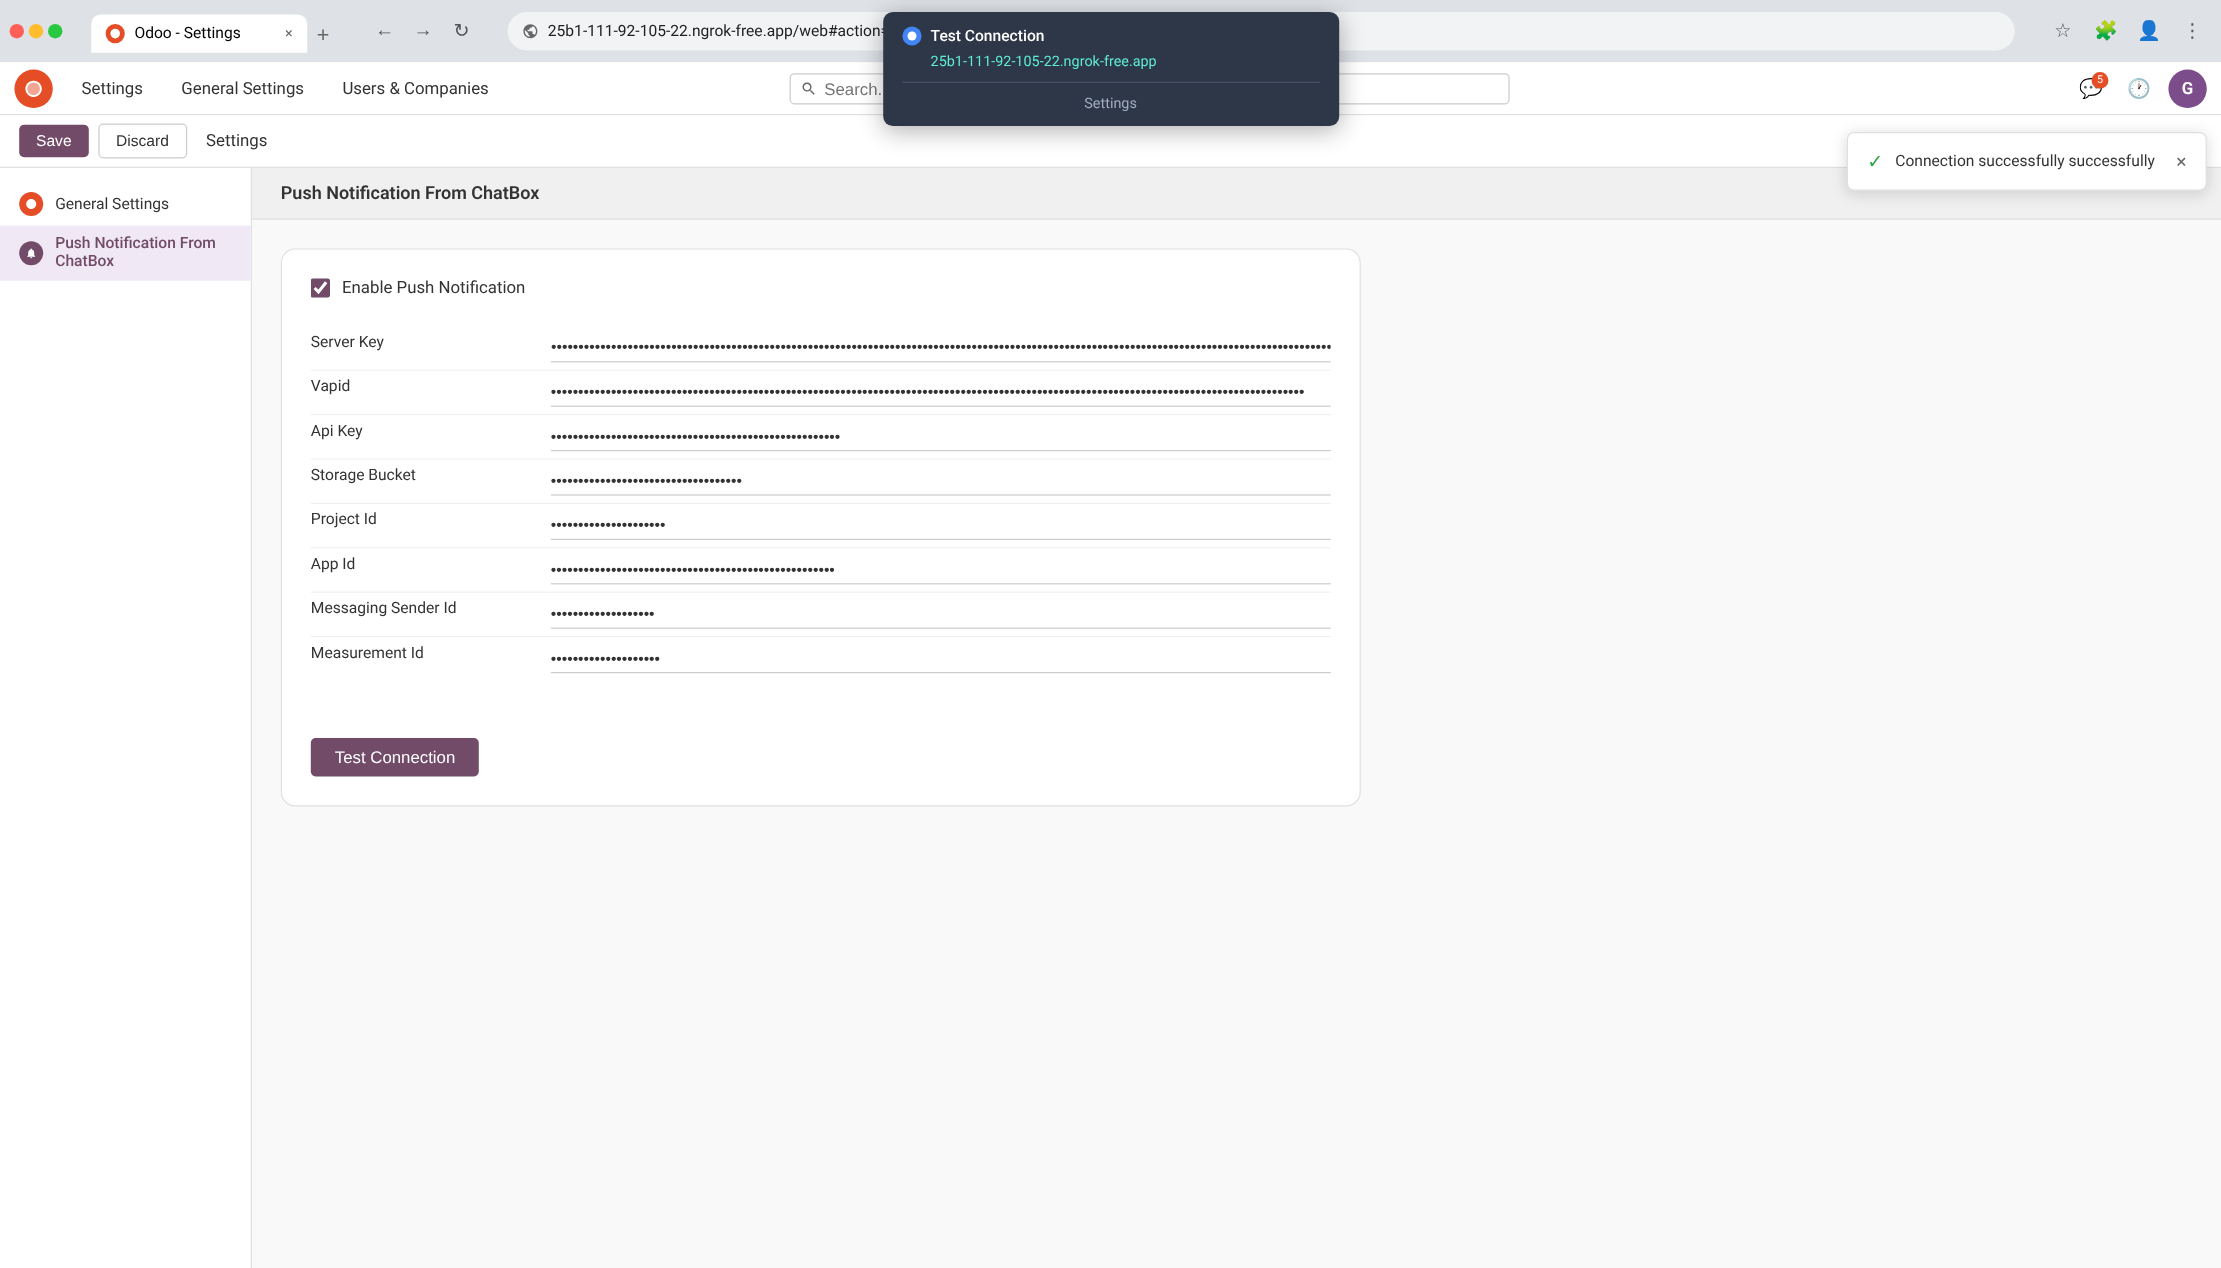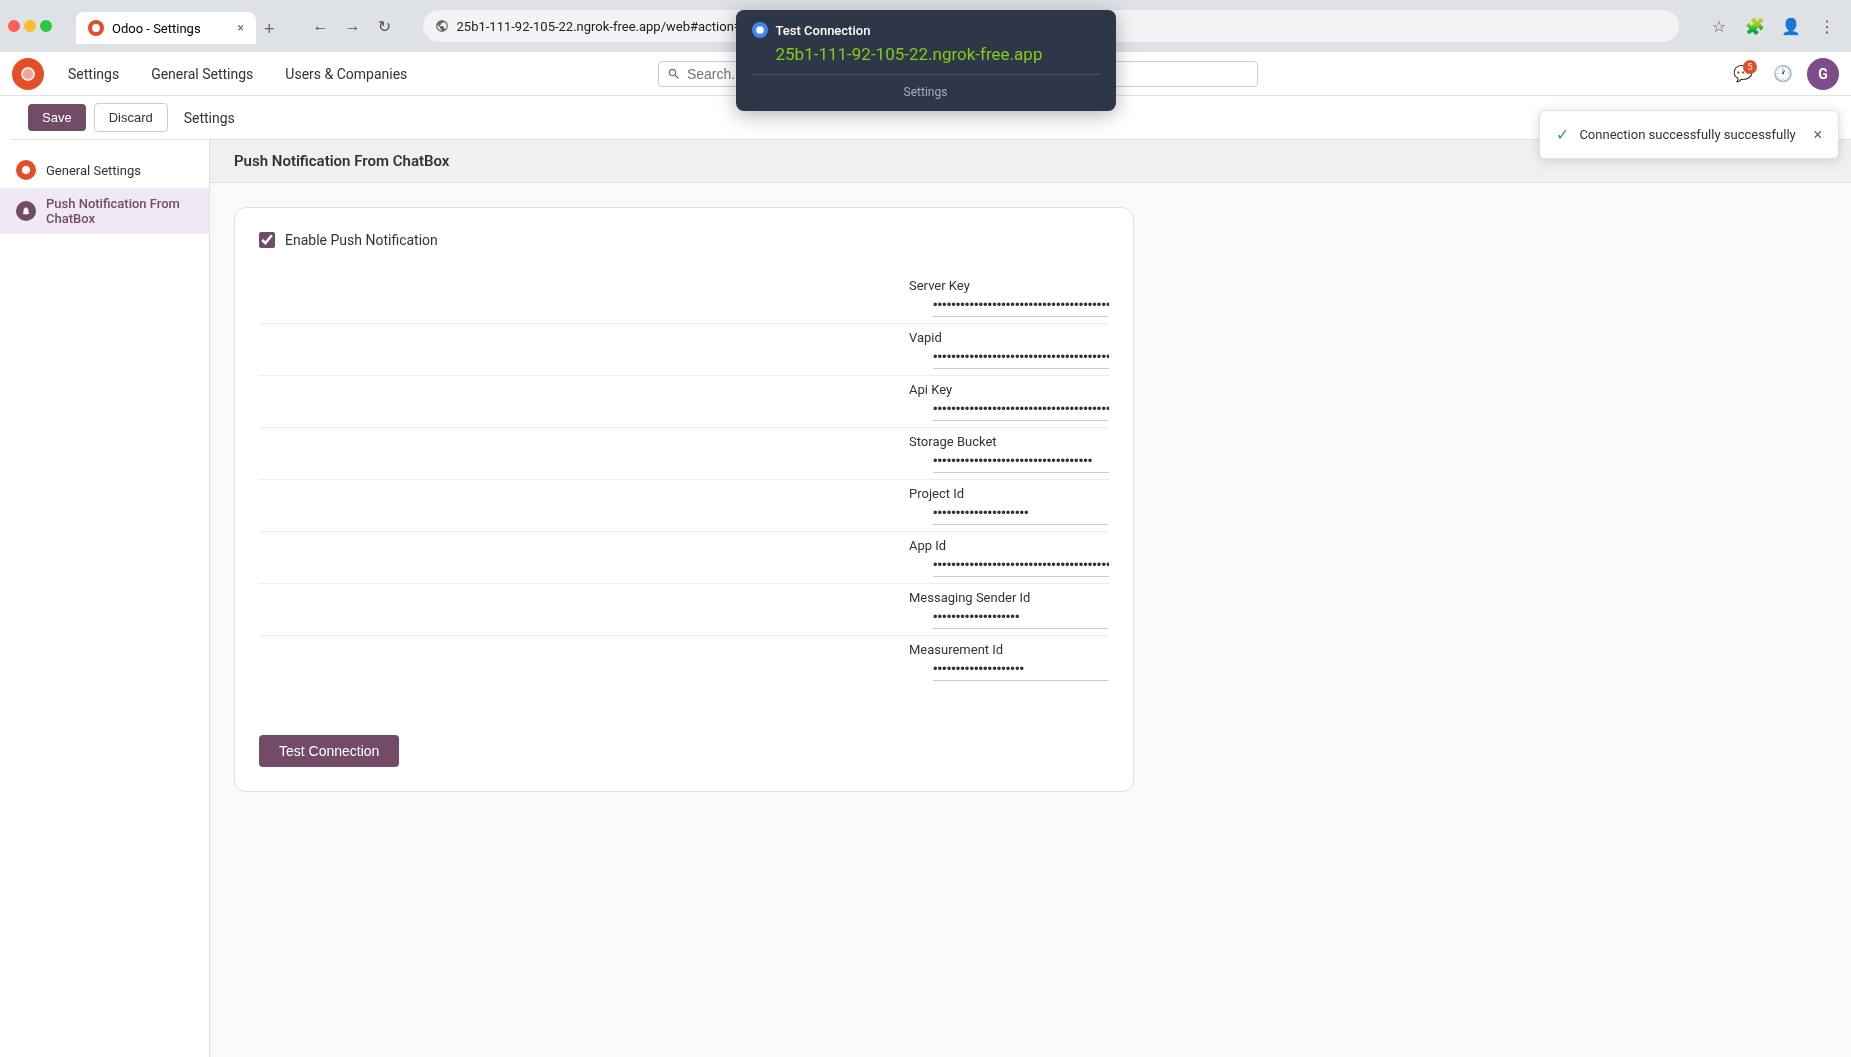--- a/index.html
+++ b/index.html
@@ -30,21 +30,21 @@
     .menu-item { font-size: 14px; color: #333; cursor: pointer; padding: 4px 8px; border-radius: 4px; }
     .top-menu-search { flex: 1; max-width: 600px; margin: 0 auto; }
     .search-bar { display: flex; align-items: center; border: 1px solid #ccc; border-radius: 4px; padding: 4px 8px; gap: 6px; }
     .search-bar input { border: none; outline: none; font-size: 14px; flex: 1; background: transparent; }
     .top-menu-right { display: flex; align-items: center; gap: 8px; margin-left: auto; }
     .top-menu-icon { width: 32px; height: 32px; border-radius: 50%; display: flex; align-items: center; justify-content: center; cursor: pointer; color: #666; font-size: 16px; position: relative; }
     .badge { position: absolute; top: 2px; right: 2px; background: #e44d26; color: white; border-radius: 50%; width: 14px; height: 14px; font-size: 9px; display: flex; align-items: center; justify-content: center; }
     .user-avatar { width: 32px; height: 32px; border-radius: 50%; background: #7c4d8a; display: flex; align-items: center; justify-content: center; color: white; font-size: 14px; font-weight: bold; cursor: pointer; }
 
     
-    .action-bar { height: 44px; background: #fff; border-bottom: 1px solid #e0e0e0; display: flex; align-items: center; padding: 0 16px; gap: 8px; margin-left: 12px; }
+    .action-bar { height: 44px; background: #fff; border-bottom: 1px solid #e0e0e0; display: flex; align-items: center; padding: 0 16px; gap: 8px; }
     .btn-save { background: #714B67; color: white; border: none; border-radius: 4px; padding: 6px 14px; font-size: 13px; cursor: pointer; font-weight: 500; }
     .btn-discard { background: transparent; color: #333; border: 1px solid #ccc; border-radius: 4px; padding: 6px 14px; font-size: 13px; cursor: pointer; }
     .action-bar-title { font-size: 14px; color: #333; margin-left: 8px; }
 
     
     .main-content { display: flex; flex: 1; overflow: hidden; }
 
     
     .sidebar { width: 210px; background: #fff; border-right: 1px solid #e0e0e0; padding: 12px 0; flex-shrink: 0; overflow-y: auto; }
     .sidebar-item { display: flex; align-items: center; gap: 10px; padding: 8px 16px; cursor: pointer; color: #333; font-size: 13px; border-radius: 0; }
@@ -60,40 +60,40 @@
     .content-body { padding: 24px; }
 
     
     .form-section { background: #fff; border: 1px solid #e0e0e0; border-radius: 12px; padding: 24px; max-width: 900px; }
     .enable-notification { display: flex; align-items: center; gap: 10px; margin-bottom: 24px; }
     .enable-notification input[type="checkbox"] { width: 16px; height: 16px; accent-color: #714B67; cursor: pointer; }
     .enable-notification label { font-size: 14px; color: #333; cursor: pointer; }
 
     
     .form-fields { display: flex; flex-direction: column; gap: 0; }
-    .form-row { display: flex; align-items: flex-end; padding: 6px 0; border-bottom: 1px solid #f0f0f0; flex-direction: column; }
+    .form-row { display: flex; align-items: flex-start; padding: 6px 0; border-bottom: 1px solid #f0f0f0; }
     .form-row:last-child { border-bottom: none; }
     .form-label { width: 200px; font-size: 13px; color: #333; flex-shrink: 0; padding-right: 16px; }
     .form-input { flex: 1; border: none; border-bottom: 1px solid #ccc; outline: none; font-size: 13px; padding: 4px 0; background: transparent; color: #333; }
 
     
     .test-connection-btn { background: #714B67; color: white; border: none; border-radius: 4px; padding: 8px 20px; font-size: 14px; cursor: pointer; margin-top: 24px; }
 
     
     .success-notification { position: fixed; top: 110px; right: 12px; background: white; border: 1px solid #e0e0e0; border-radius: 6px; box-shadow: 0 2px 12px rgba(0,0,0,0.15); padding: 14px 16px; display: flex; align-items: center; gap: 10px; z-index: 1000; min-width: 300px; }
     .success-notification-text { font-size: 13px; color: #333; flex: 1; }
     .success-close { cursor: pointer; color: #666; font-size: 16px; margin-left: auto; }
     .success-icon { color: #28a745; font-size: 16px; }
 
     
     .tooltip-popup { position: fixed; top: 10px; left: 50%; transform: translateX(-50%); background: #2d3748; border-radius: 8px; padding: 12px 16px; z-index: 2000; min-width: 380px; box-shadow: 0 4px 20px rgba(0,0,0,0.3); }
     .tooltip-popup-header { display: flex; align-items: center; gap: 8px; margin-bottom: 6px; }
     .tooltip-favicon { width: 16px; height: 16px; background: #4285f4; border-radius: 50%; flex-shrink: 0; display: flex; align-items: center; justify-content: center; }
     .tooltip-title { color: white; font-size: 13px; font-weight: 500; }
-    .tooltip-url { color: #84cc16; font-size: 17px; padding-left: 24px; }
+    .tooltip-url { color: #5eead4; font-size: 12px; padding-left: 24px; }
     .tooltip-separator { height: 1px; background: #4a5568; margin: 10px 0; }
     .tooltip-bottom { color: #a0aec0; font-size: 12px; text-align: center; }
 
     .window-controls { display: flex; gap: 4px; margin-right: 8px; }
     .wc { width: 12px; height: 12px; border-radius: 50%; cursor: pointer; }
     .wc-close { background: #ff5f57; }
     .wc-min { background: #ffbd2e; }
     .wc-max { background: #28c840; }
   </style>
 </head>

